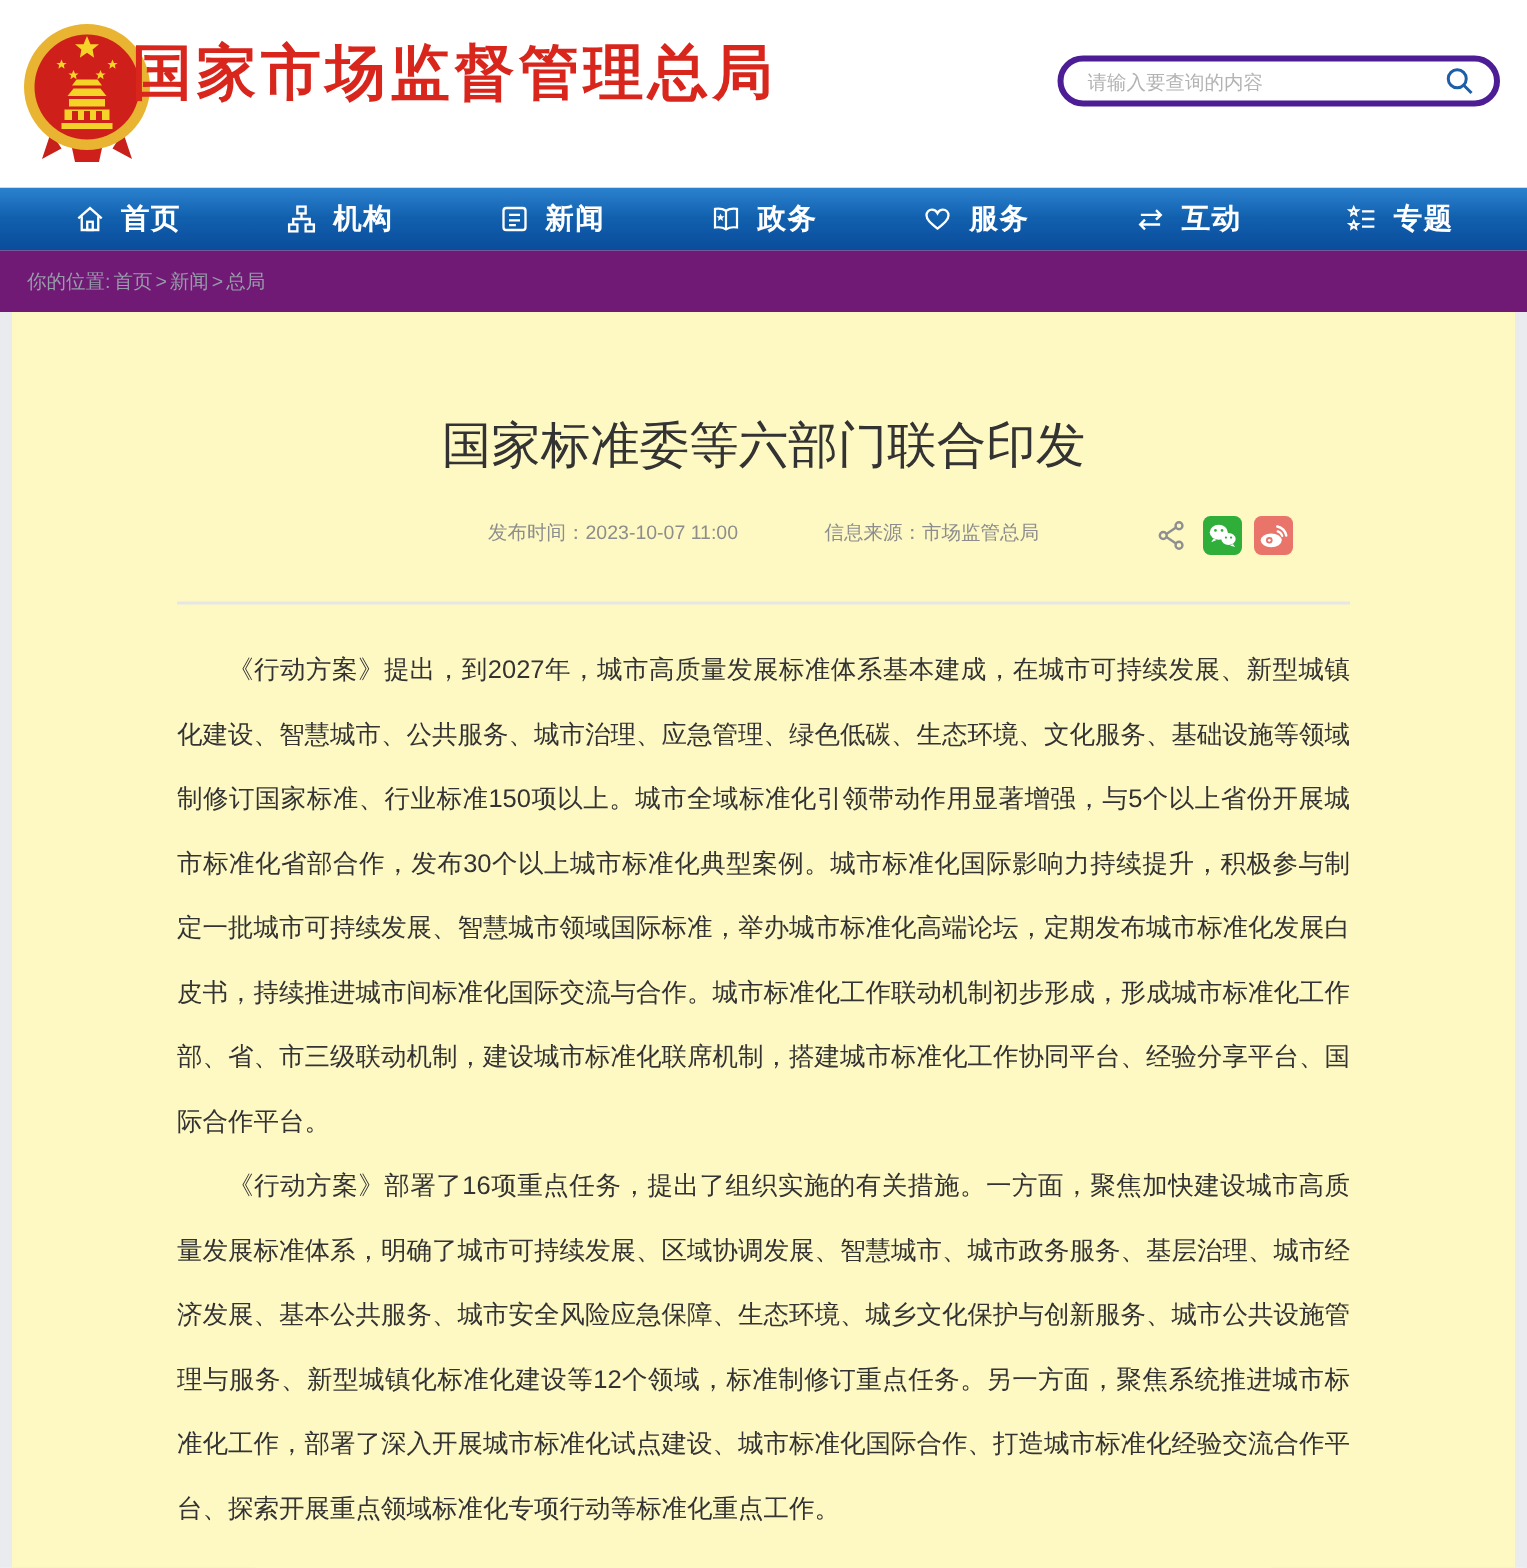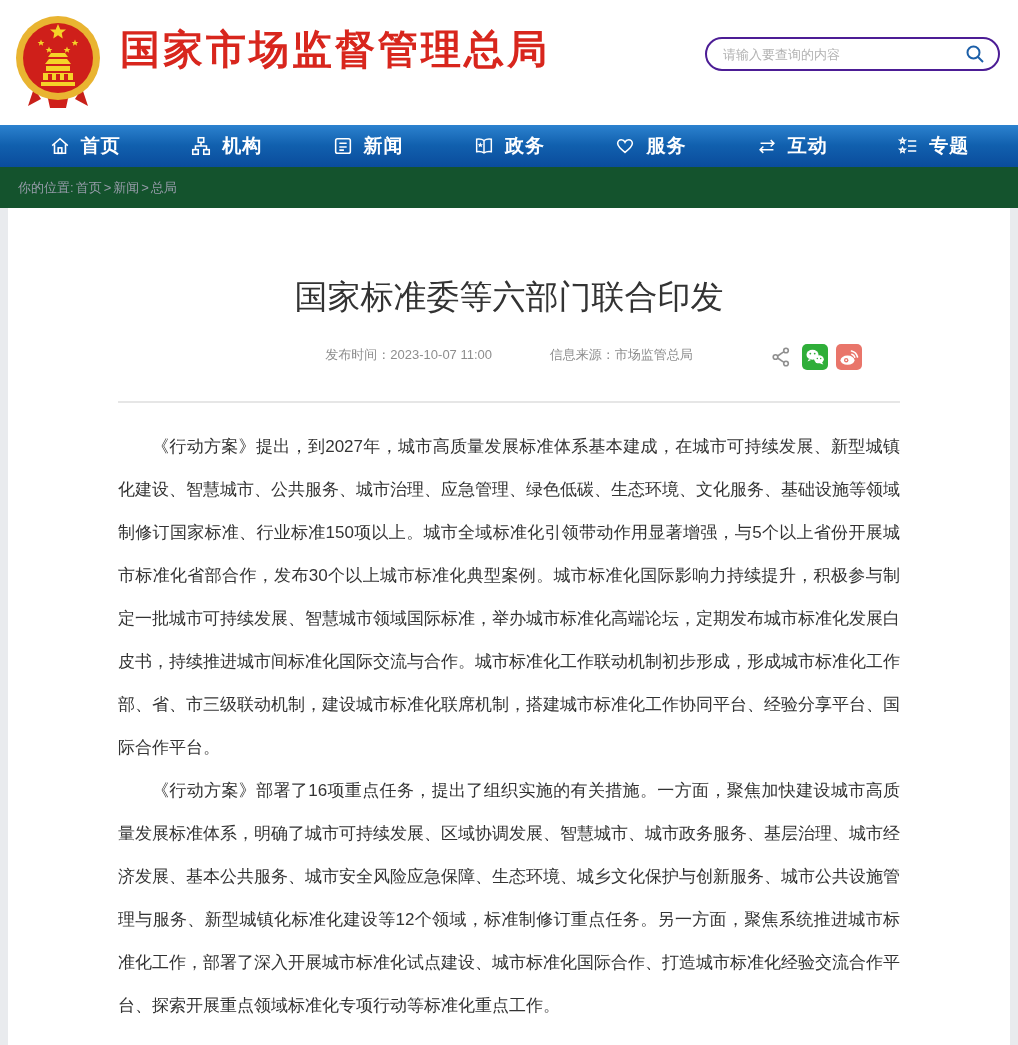--- a/index.html
+++ b/index.html
@@ -2,46 +2,46 @@
 <html><head>
 <meta charset="utf-8">
 <style>
   * { margin:0; padding:0; box-sizing:border-box; }
   html,body { width:1018px; height:1045px; overflow:hidden; background:#e9ebee;
               font-family:"Liberation Sans","DejaVu Sans",sans-serif; }
 
   
   .header { height:125px; background:#fff; position:relative; }
   .logo-wrap { position:absolute; left:14px; top:12px; width:88px; height:100px; }
-  .title-block { position:absolute; left:120px; top:26px; }
+  .title-block { position:absolute; left:88px; top:26px; }
   .site-title { color:#d8261d; font-size:40px; font-weight:bold; letter-spacing:3px; line-height:46px; }
   .site-subtitle { color:#d8261d; font-size:15px; letter-spacing:3.4px; margin-top:8px; font-weight:500; }
   .search-box { position:absolute; right:18px; top:37px; width:295px; height:34px;
-                border:2px solid #4c1d95; border-radius:18px; background:#fff;
+                border:4px solid #4c1d95; border-radius:18px; background:#fff;
                 display:flex; align-items:center; padding:0 12px 0 16px; }
   .search-box input { border:none; outline:none; flex:1; font-size:13px; color:#333;
                       font-family:inherit; background:transparent; }
   .search-box input::placeholder { color:#b3b3b3; }
   .search-btn { background:none; border:none; cursor:pointer; display:flex; align-items:center; padding:0; }
 
   
   .nav { height:42px; background:linear-gradient(180deg,#2c82cf 0%,#1160ae 48%,#0a4c9c 100%);
          display:flex; align-items:center; justify-content:space-around; padding:0 14px; }
   .nav-item { display:flex; align-items:center; gap:10px; color:#fff; font-size:19px;
               font-weight:bold; cursor:pointer; letter-spacing:1px; }
   .nav-item svg { display:block; }
 
   
-  .breadcrumb { height:41px; background:#14532d; display:flex; align-items:center;
+  .breadcrumb { height:41px; background:#701a75; display:flex; align-items:center;
                 padding-left:18px; color:#979caa; font-size:13px; }
   .breadcrumb span { margin-right:2px; }
   .crumb-link { cursor:pointer; }
 
   
-  .content-card { margin:0 8px; background:#ffffff; height:837px; padding:64px 110px 40px; }
+  .content-card { margin:0 8px; background:#fef9c3; height:837px; padding:64px 110px 40px; }
   .article-title { text-align:center; font-size:33px; color:#333; font-weight:500; line-height:49px; }
   .meta-row { position:relative; text-align:center; margin-top:25px; color:#8d8d8d; font-size:13px; height:26px; }
   .meta-row .meta-seg { margin:0 27px; }
   .share-icons { position:absolute; right:38px; top:-2px; display:flex; gap:8px; align-items:center; }
   .share-icons .icon-btn { width:26px; height:26px; border:none; background:none; padding:0;
                            cursor:pointer; display:flex; align-items:center; justify-content:center; }
   .divider { border-top:2px solid #e6e6e6; margin-top:29px; }
   .article-body { margin-top:22px; }
   .article-body p { font-size:17px; line-height:43px; color:#333; text-indent:2em;
                     text-align:justify; }

